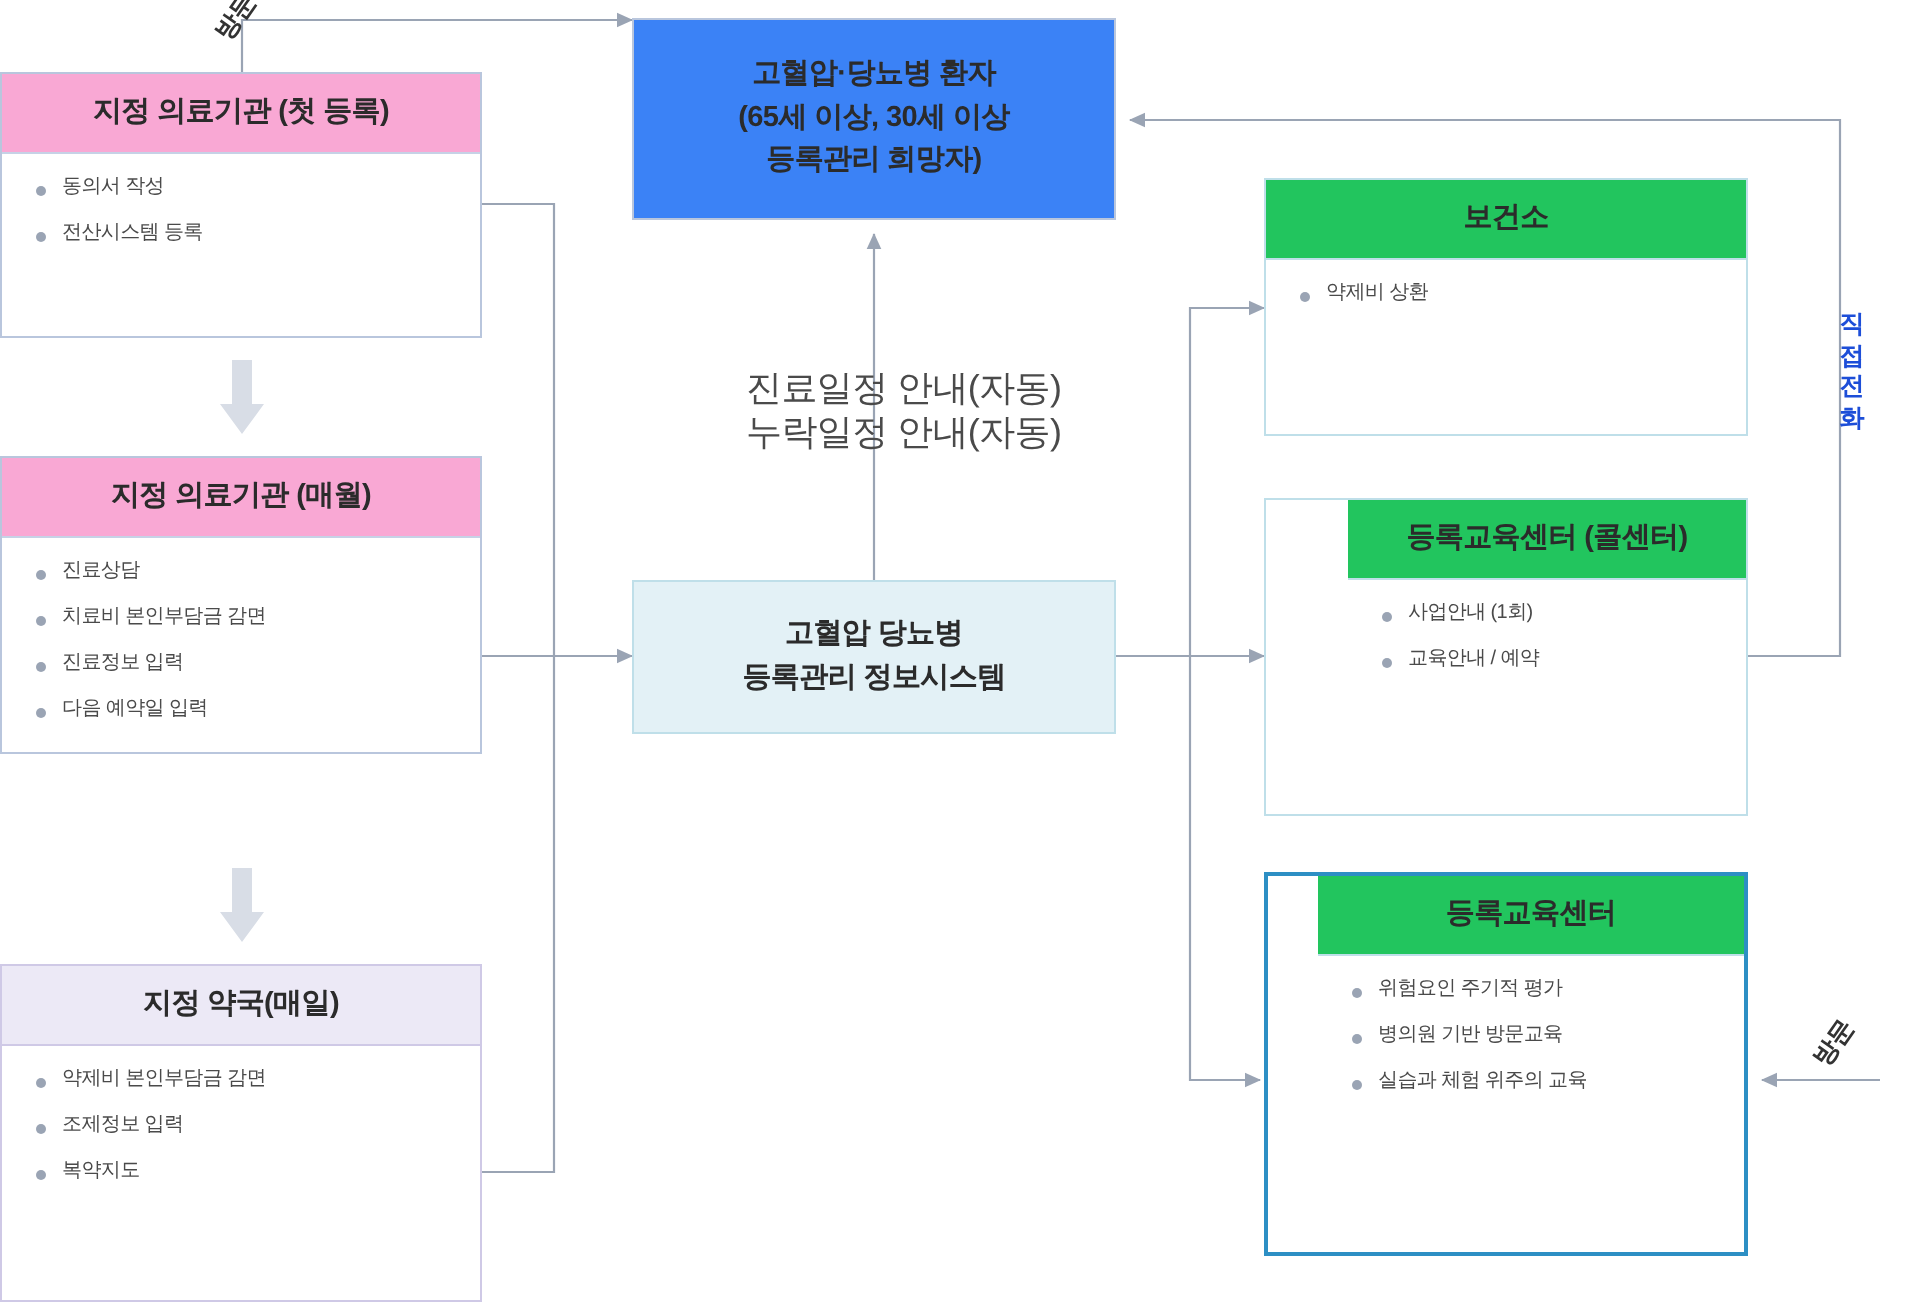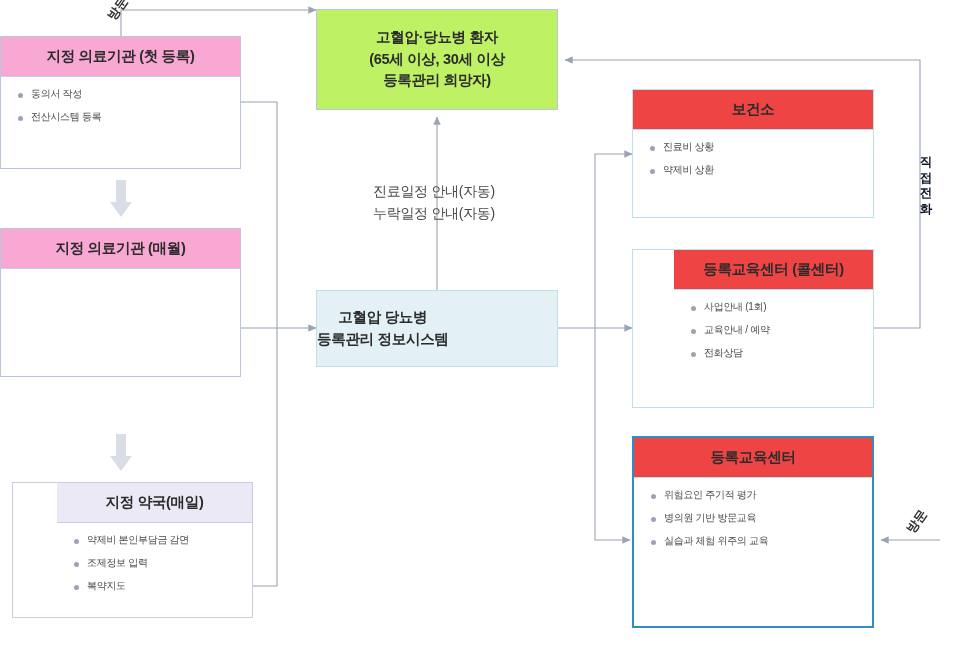--- a/index.html
+++ b/index.html
@@ -37,21 +37,21 @@
     width: 100%;
     text-align: center;
     font-size: 14.5px;
     font-weight: bold;
     color: #2b2b2b;
     letter-spacing: -0.3px;
     line-height: 1.45;
     padding: 9px 4px;
   }
   .head-blue { background: #f9a8d4; border-bottom: 1px solid #c6d2e6; }
-  .head-cyan { background: #ef4444; border-bottom: 1px solid #bfdfe9; }
+  .head-cyan { background: #22c55e; border-bottom: 1px solid #bfdfe9; }
   .head-purple { background: #ece9f6; border-bottom: 1px solid #cfc9e6; }
   ul.items {
     list-style: none;
     margin: 0;
     padding: 11px 10px 11px 16px;
   }
   ul.items li {
     position: relative;
     font-size: 10px;
     color: #4a4a4a;
@@ -67,48 +67,48 @@
     left: 1px;
     top: 5px;
     width: 5px;
     height: 5px;
     border-radius: 50%;
     background: #9aa4b4;
   }
   
   #box-hosp-first { left: 0px; top: 36px; width: 241px; height: 133px; border-color: #b9c6dd; }
   #box-hosp-month { left: 0px; top: 228px; width: 241px; height: 149px; border-color: #b9c6dd; }
-  #box-pharmacy  { left: 12px; top: 482px; width: 241px; height: 136px; border-color: #cfc9e6; padding-left: 44px; }
-  #box-patient   { left: 316px; top: 9px; width: 242px; height: 101px; border: 1px solid #b9c6dd; background: #bef264; display: flex; align-items: center; justify-content: center; }
-  #box-system    { left: 316px; top: 290px; width: 242px; height: 77px; border: 1px solid #bfdfe9; background: #e3f1f6; display: flex; align-items: center; justify-content: flex-start; }
+  #box-pharmacy  { left: 0px; top: 482px; width: 241px; height: 169px; border-color: #cfc9e6; }
+  #box-patient   { left: 316px; top: 9px; width: 242px; height: 101px; border: 1px solid #b9c6dd; background: #3b82f6; display: flex; align-items: center; justify-content: center; }
+  #box-system    { left: 316px; top: 290px; width: 242px; height: 77px; border: 1px solid #bfdfe9; background: #e3f1f6; display: flex; align-items: center; justify-content: center; }
   #box-health-center { left: 632px; top: 89px; width: 242px; height: 129px; border-color: #bfdfe9; }
   #box-callcenter { left: 632px; top: 249px; width: 242px; height: 159px; border-color: #bfdfe9; padding-left: 41px; }
-  #box-edu-center { left: 632px; top: 436px; width: 242px; height: 192px; border: 2px solid #2d8fc4; }
+  #box-edu-center { left: 632px; top: 436px; width: 242px; height: 192px; border: 2px solid #2d8fc4; padding-left: 25px; }
   .center-title {
     font-size: 14.5px;
     font-weight: bold;
     color: #2b2b2b;
     text-align: center;
     line-height: 1.5;
     letter-spacing: -0.3px;
   }
   .edge-label {
     position: absolute;
-    font-size: 14px;
+    font-size: 18px;
     color: #4a4a4a;
     letter-spacing: -0.3px;
     white-space: nowrap;
     line-height: 1.5;
     text-align: center;
   }
   .vert-label {
     position: absolute;
     font-size: 12.5px;
     font-weight: bold;
-    color: #0f172a;
+    color: #1d4ed8;
     letter-spacing: 0px;
     line-height: 1.25;
     width: 14px;
     text-align: center;
   }
   .rot-label {
     position: absolute;
     font-size: 12.5px;
     font-weight: bold;
     color: #333333;
@@ -175,20 +175,26 @@
   <div class="box" id="box-hosp-first">
     <div class="box-head head-blue">지정 의료기관 (첫 등록)</div>
     <ul class="items">
       <li>동의서 작성</li>
       <li>전산시스템 등록</li>
     </ul>
   </div>
 
   <div class="box" id="box-hosp-month">
     <div class="box-head head-blue">지정 의료기관 (매월)</div>
+    <ul class="items">
+      <li>진료상담</li>
+      <li>치료비 본인부담금 감면</li>
+      <li>진료정보 입력</li>
+      <li>다음 예약일 입력</li>
+    </ul>
   </div>
 
   <div class="box" id="box-pharmacy">
     <div class="box-head head-purple">지정 약국(매일)</div>
     <ul class="items">
       <li>약제비 본인부담금 감면</li>
       <li>조제정보 입력</li>
       <li>복약지도</li>
     </ul>
   </div>
@@ -204,31 +210,29 @@
   <div class="box" id="box-system">
     <div class="center-title">
       <div>고혈압 당뇨병</div>
       <div>등록관리 정보시스템</div>
     </div>
   </div>
 
   <div class="box" id="box-health-center">
     <div class="box-head head-cyan">보건소</div>
     <ul class="items">
-      <li>진료비 상황</li>
       <li>약제비 상환</li>
     </ul>
   </div>
 
   <div class="box" id="box-callcenter">
     <div class="box-head head-cyan">등록교육센터 (콜센터)</div>
     <ul class="items">
       <li>사업안내 (1회)</li>
       <li>교육안내 / 예약</li>
-      <li>전화상담</li>
     </ul>
   </div>
 
   <div class="box" id="box-edu-center">
     <div class="box-head head-cyan">등록교육센터</div>
     <ul class="items">
       <li>위험요인 주기적 평가</li>
       <li>병의원 기반 방문교육</li>
       <li>실습과 체험 위주의 교육</li>
     </ul>

